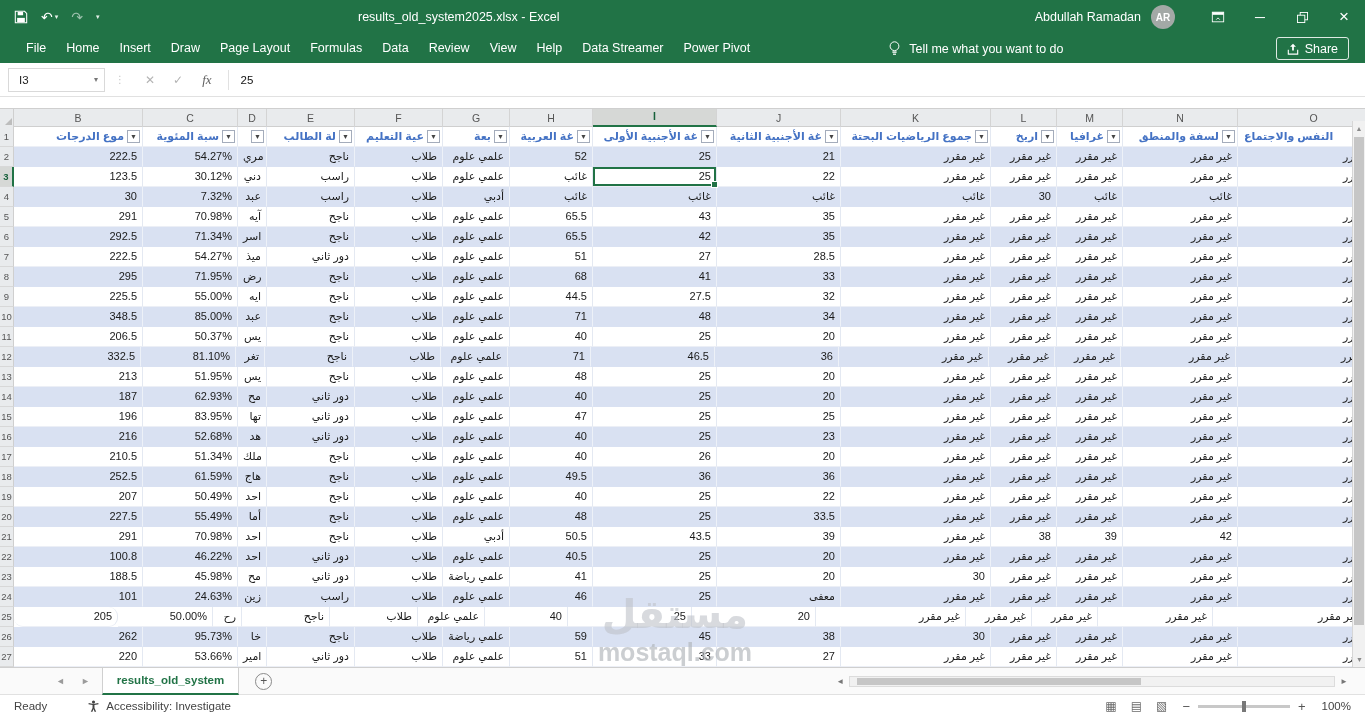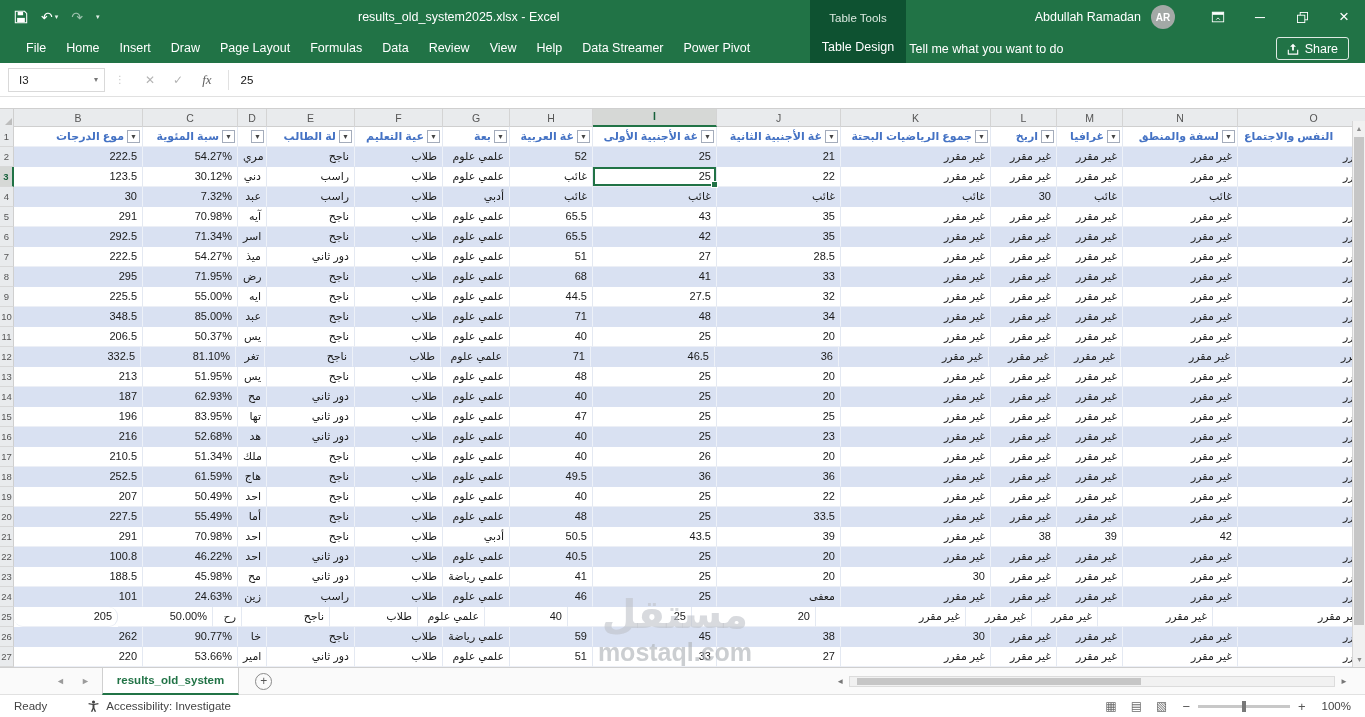--- a/index.html
+++ b/index.html
@@ -94,24 +94,20 @@
   .watermark { position:absolute; left:565px; top:590px; width:220px; text-align:center; z-index:40; pointer-events:none; }
   .wm-ar { font-size:40px; font-weight:bold; color:rgba(190,194,200,0.6); line-height:1.2; }
   .wm-en { font-size:25px; font-weight:bold; color:rgba(175,179,185,0.65); }
 </style>
 </head>
 <body>
 
 <div class="app">
 
   <div class="header">
-    <div class="contextual-block">
-      <div class="ctx-top">Table Tools</div>
-      <div class="ctx-tab">Table Design</div>
-    </div>
 
     <div class="titlebar">
       <div class="qat">
         <span class="btn">
           <svg width="14" height="14" viewBox="0 0 16 16">
               <path d="M1.5 1.5h10.6l2.4 2.4v10.6H1.5z" fill="none" stroke="#fff" stroke-width="1.2"></path>
               <rect x="4.2" y="2.2" width="6.2" height="3.8" fill="#fff"></rect>
               <rect x="3.6" y="9" width="8.8" height="5" fill="#fff"></rect>
             </svg>
         </span>
@@ -636,21 +632,21 @@
           <div class="cell" style="width: 124px;">20</div>
           <div class="cell" style="width: 150px;">غير مقرر</div>
           <div class="cell" style="width: 66px;">غير مقرر</div>
           <div class="cell" style="width: 66px;">غير مقرر</div>
           <div class="cell" style="width: 115px;">غير مقرر</div>
           <div class="cell" style="width: 152px;">غير مقرر</div>
         </div>
         <div class="row band">
           <div class="rownum">26</div>
           <div class="cell" style="width: 129px;">262</div>
-          <div class="cell" style="width: 95px;">90.77%</div>
+          <div class="cell" style="width: 95px;">95.73%</div>
           <div class="cell" style="width: 29px;">خا</div>
           <div class="cell" style="width: 88px;">ناجح</div>
           <div class="cell" style="width: 88px;">طلاب</div>
           <div class="cell" style="width: 67px;">علمي رياضة</div>
           <div class="cell" style="width: 83px;">59</div>
           <div class="cell" style="width: 124px;">45</div>
           <div class="cell" style="width: 124px;">38</div>
           <div class="cell" style="width: 150px;">30</div>
           <div class="cell" style="width: 66px;">غير مقرر</div>
           <div class="cell" style="width: 66px;">غير مقرر</div>

